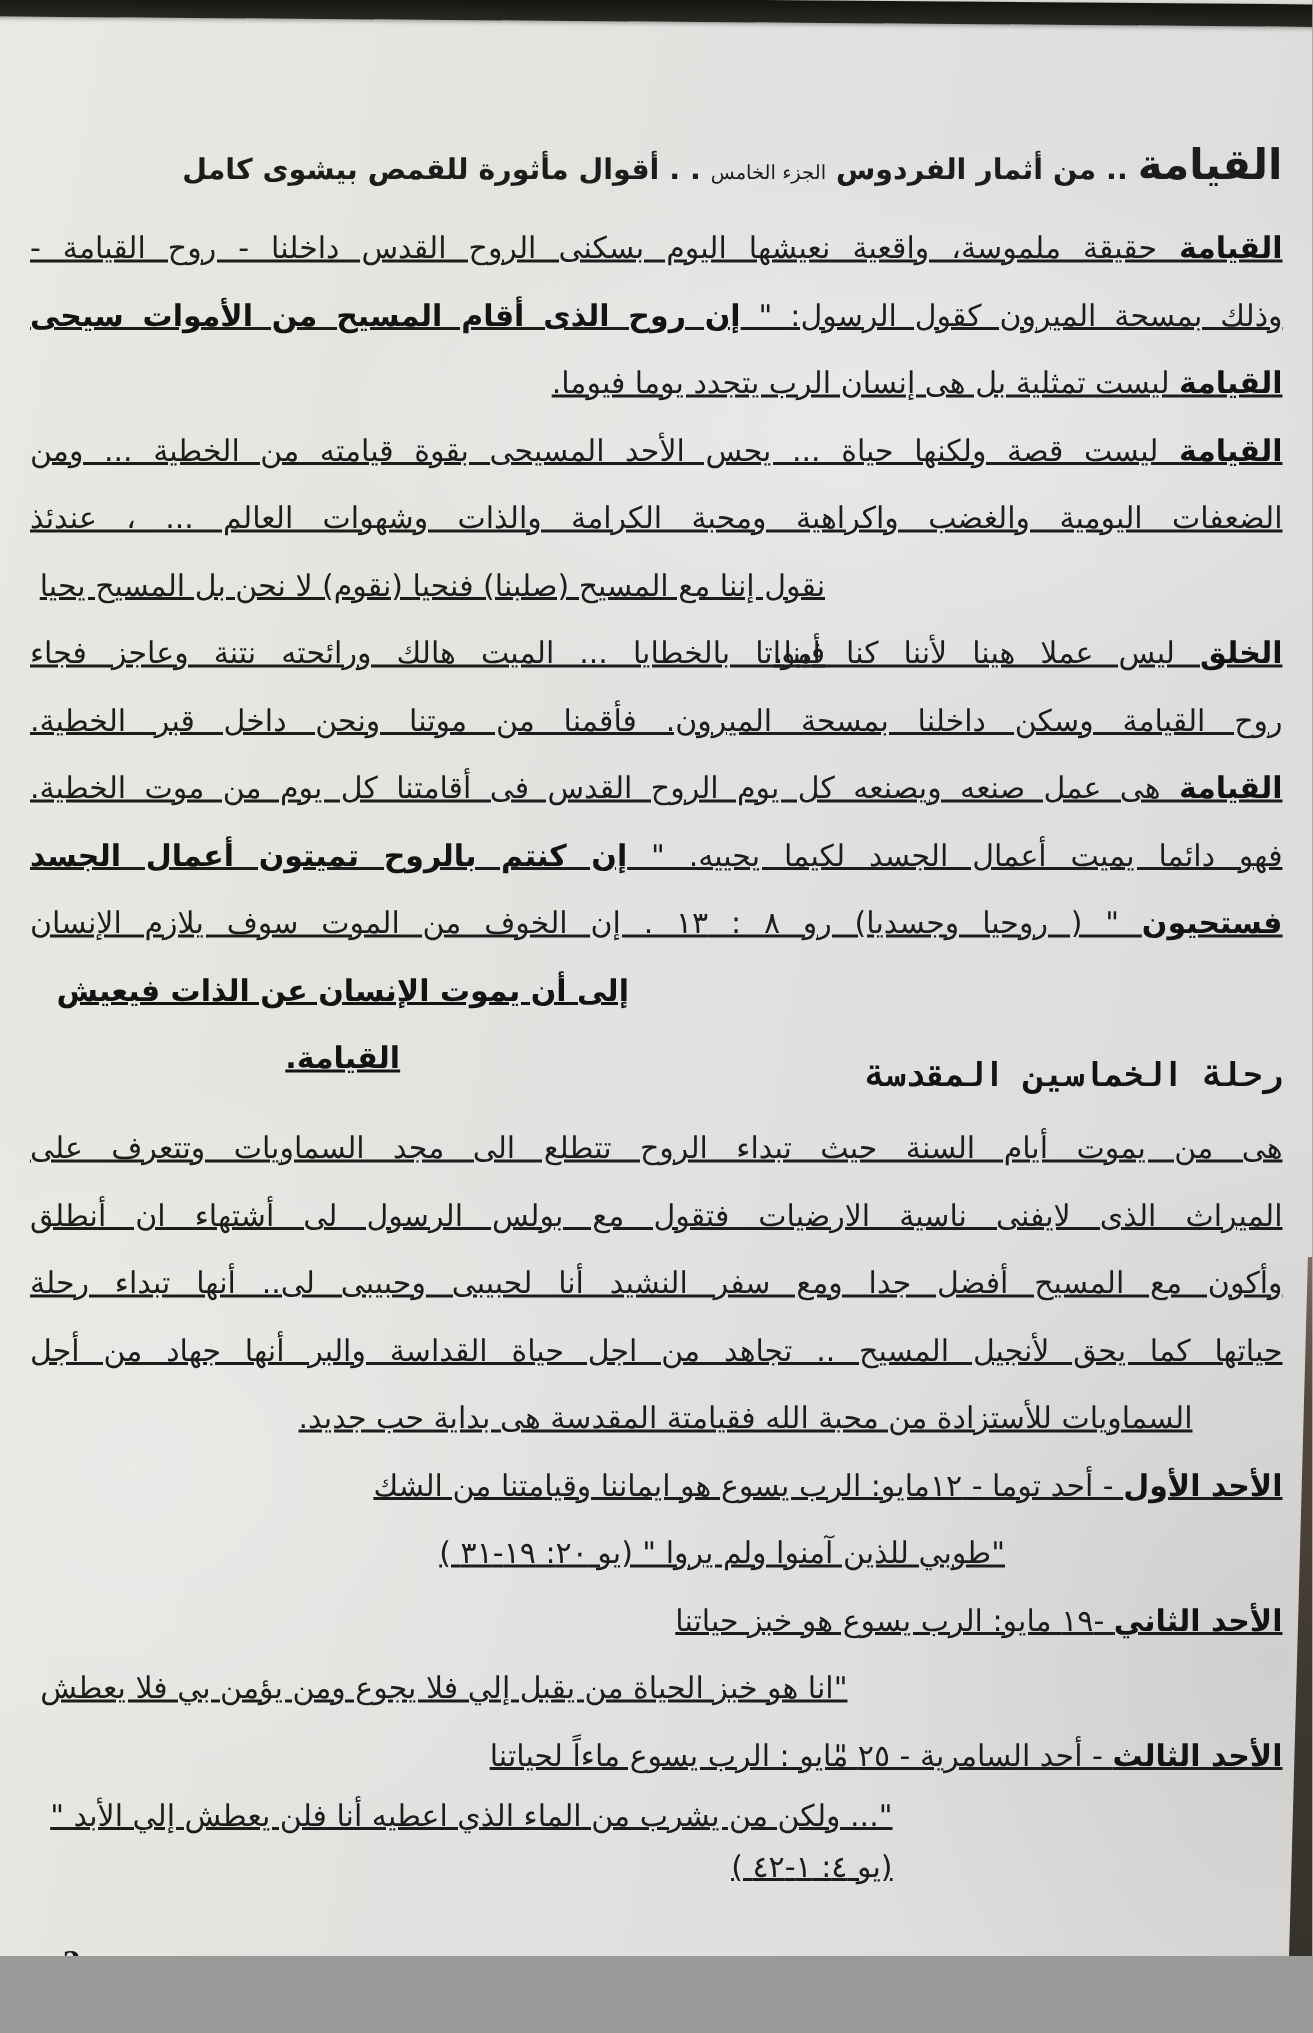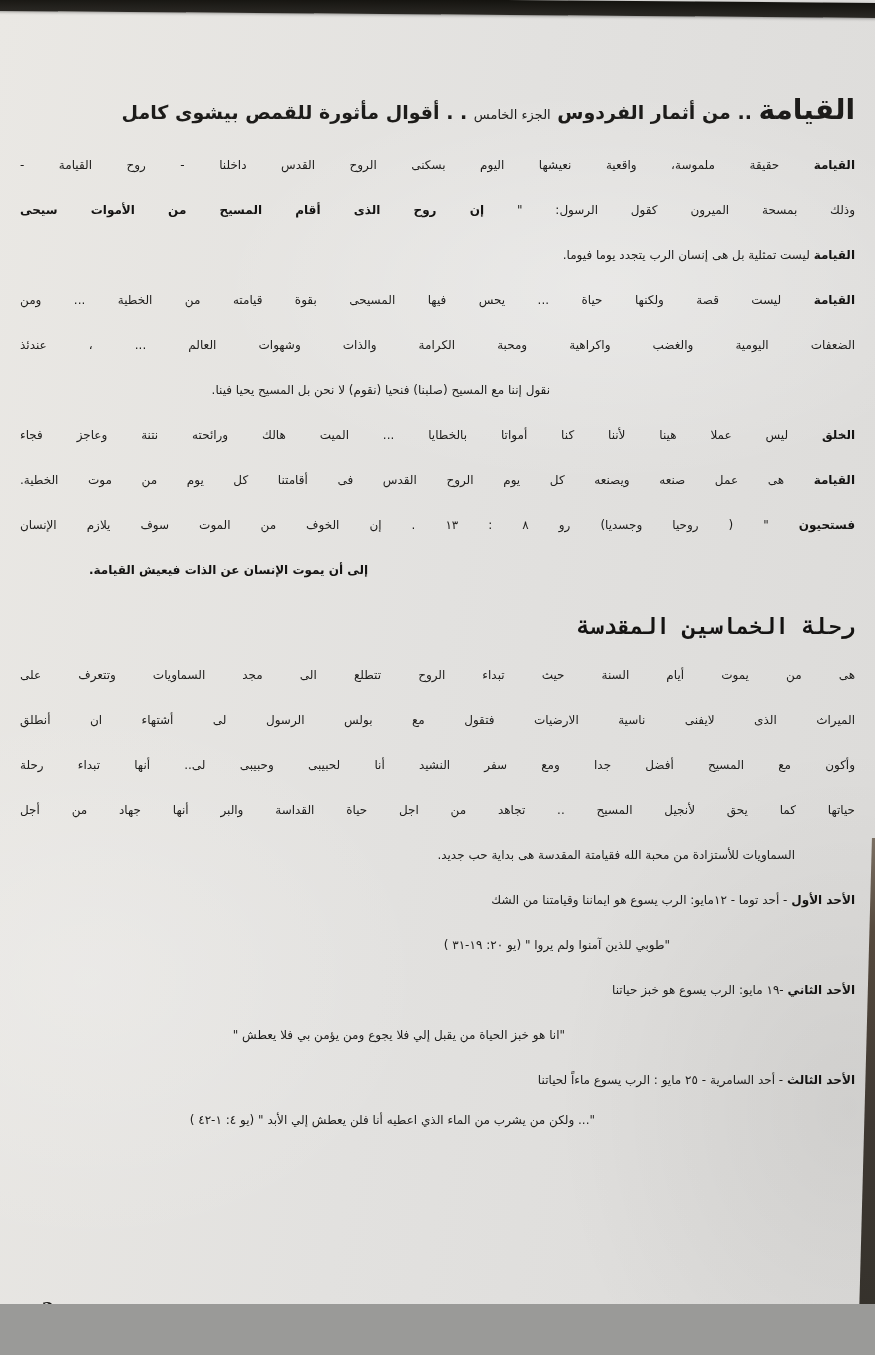--- a/index.html
+++ b/index.html
@@ -27,21 +27,21 @@
   .scan-right{
     position:absolute;top:838px;right:0;width:17px;height:517px;
     background:linear-gradient(to bottom,#7a6f63 0%,#55493d 18%,#3e3832 55%,#33302a 100%);
     clip-path:polygon(82% 0,100% 0,100% 100%,0% 100%);
   }
   .content{position:absolute;top:0;left:20px;right:20px;}
   .hline{margin-top:85px;height:50px;line-height:50px;white-space:nowrap;}
   .h-main{font-size:28px;font-weight:bold;letter-spacing:0.5px;}
   .h-mid{font-size:19px;font-weight:bold;}
   .h-small{font-size:13px;}
-  .ln{height:45px;line-height:45px;font-size:12px;}
+  .ln{height:45px;line-height:45px;font-size:20px;text-decoration:underline;}
   .first{margin-top:8px;}
   .just{text-align:justify;text-align-last:justify;}
   b{font-weight:bold;color:#141312;}
   .bold{font-weight:bold;color:#141312;}
   .pr60{padding-left:0;padding-right:60px;}
   .pr95{padding-right:95px;}
   .pr185{padding-right:185px;}
   .pr260{padding-right:260px;}
   .pr290{padding-right:290px;}
   .pr305{padding-right:305px;}
@@ -62,25 +62,27 @@
 
   <div class="content">
 
     <div class="hline">
       <span class="h-main">القيامة</span><span class="h-mid"> .. من أثمار الفردوس </span><span class="h-small">الجزء الخامس</span><span class="h-mid"> . . </span><span class="h-mid">أقوال مأثورة للقمص بيشوى كامل</span>
     </div>
 
     <div class="ln just first"><b>القيامة</b><span> حقيقة ملموسة، واقعية نعيشها اليوم بسكنى الروح القدس داخلنا - روح القيامة -</span></div>
     <div class="ln just"><span>وذلك بمسحة الميرون كقول الرسول: " </span><b>إن روح الذى أقام المسيح من الأموات سيحى</b></div>
     <div class="ln"><b>القيامة</b><span> ليست تمثلية بل هى إنسان الرب يتجدد يوما فيوما.</span></div>
-    <div class="ln just"><b>القيامة</b><span> ليست قصة ولكنها حياة ... يحس فيها المسيحى بقوة قيامته من الخطية ... ومن</span></div>
+    <div class="ln just"><b>القيامة</b><span> ليست قصة ولكنها حياة ... يحس الأحد المسيحى بقوة قيامته من الخطية ... ومن</span></div>
     <div class="ln just"><span>الضعفات اليومية والغضب واكراهية ومحبة الكرامة والذات وشهوات العالم ... ، عندئذ</span></div>
     <div class="ln pr305"><span>نقول إننا مع المسيح (صلبنا) فنحيا (نقوم) لا نحن بل المسيح يحيا فينا.</span></div>
     <div class="ln just"><b>الخلق</b><span> ليس عملا هينا لأننا كنا أمواتا بالخطايا ... الميت هالك ورائحته نتنة وعاجز فجاء</span></div>
+    <div class="ln just"><span>روح القيامة وسكن داخلنا بمسحة الميرون. فأقمنا من موتنا ونحن داخل قبر الخطية.</span></div>
     <div class="ln just"><b>القيامة</b><span> هى عمل صنعه ويصنعه كل يوم الروح القدس فى أقامتنا كل يوم من موت الخطية.</span></div>
+    <div class="ln just"><span>فهو دائما يميت أعمال الجسد لكيما يحييه. " </span><b>إن كنتم بالروح تميتون أعمال الجسد</b></div>
     <div class="ln just"><b>فستحيون</b><span> " ( روحيا وجسديا) رو ٨ : ١٣ . إن الخوف من الموت سوف يلازم الإنسان</span></div>
     <div class="ln pr418 bold"><span>إلى أن يموت الإنسان عن الذات فيعيش القيامة.</span></div>
 
     <div class="h2line"><span>رحلة الخماسين المقدسة</span></div>
 
     <div class="ln just"><span>هى من يموت أيام السنة حيث تبداء الروح تتطلع الى مجد السماويات وتتعرف على</span></div>
     <div class="ln just"><span>الميراث الذى لايفنى ناسية الارضيات فتقول مع بولس الرسول لى أشتهاء ان أنطلق</span></div>
     <div class="ln just"><span>وأكون مع المسيح أفضل جدا ومع سفر النشيد أنا لحبيبى وحبيبى لى.. أنها تبداء رحلة</span></div>
     <div class="ln just"><span>حياتها كما يحق لأنجيل المسيح .. تجاهد من اجل حياة القداسة والبر أنها جهاد من أجل</span></div>
     <div class="ln pr60"><span>السماويات للأستزادة من محبة الله فقيامتة المقدسة هى بداية حب جديد.</span></div>

